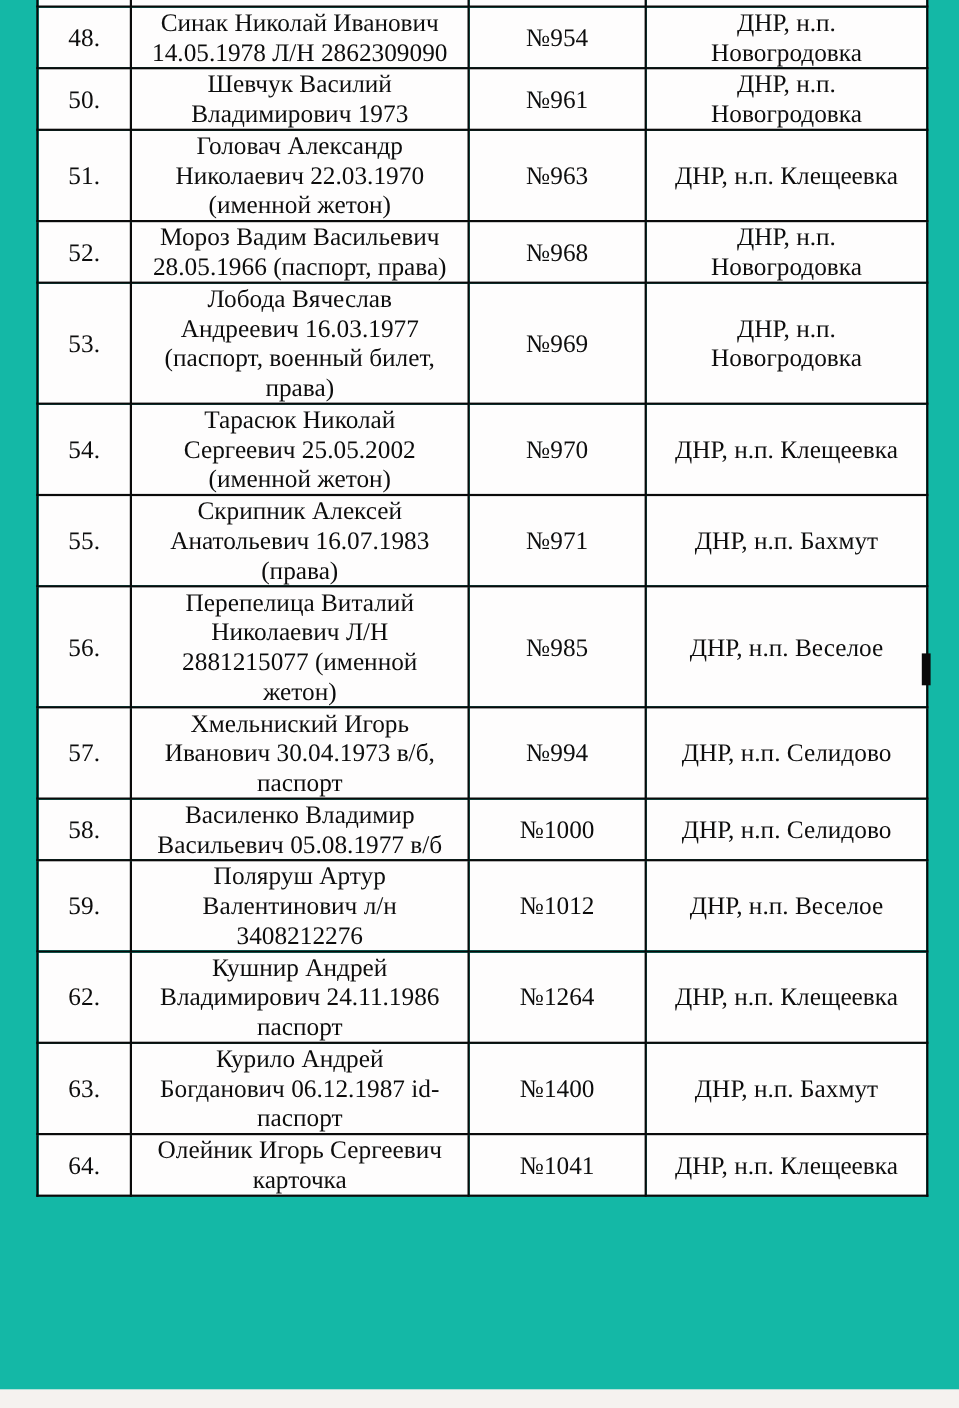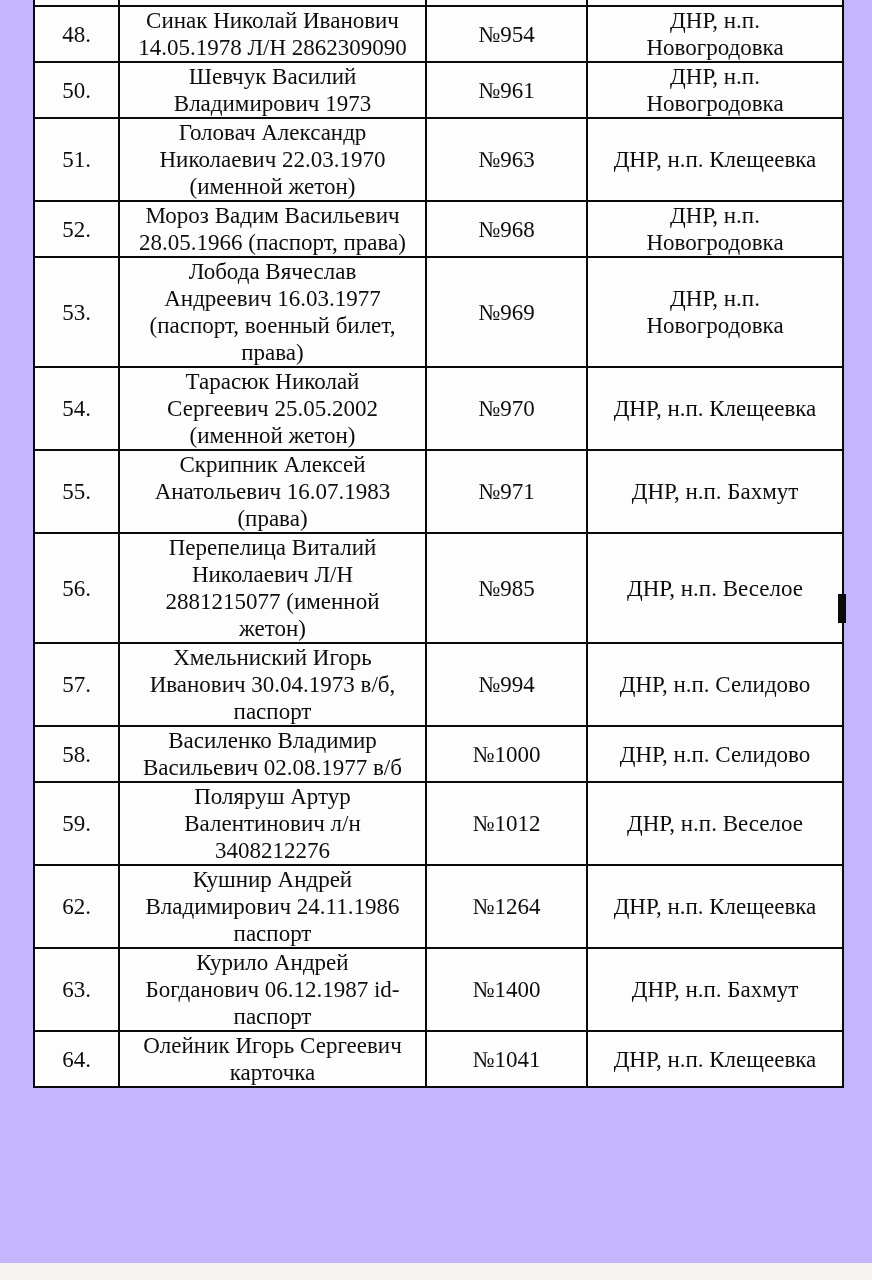--- a/index.html
+++ b/index.html
@@ -4,21 +4,21 @@
 <style>
   html, body {
     margin: 0;
     padding: 0;
     background: #fdfdfd;
   }
   .page {
     position: relative;
     width: 872px;
     height: 1280px;
-    background: #c4b5fd;
+    background: #14b8a6;
     overflow: hidden;
     font-family: "Liberation Serif", serif;
   }
   table.doc-table {
     position: absolute;
     left: 33px;
     top: 0;
     width: 809px;
     border-collapse: collapse;
     table-layout: fixed;
@@ -152,21 +152,21 @@
       <td>57.</td>
       <td>Хмельниский Игорь
 Иванович 30.04.1973 в/б,
 паспорт</td>
       <td>№994</td>
       <td>ДНР, н.п. Селидово</td>
     </tr>
         <tr>
       <td>58.</td>
       <td>Василенко Владимир
-Васильевич 02.08.1977 в/б</td>
+Васильевич 05.08.1977 в/б</td>
       <td>№1000</td>
       <td>ДНР, н.п. Селидово</td>
     </tr>
         <tr>
       <td>59.</td>
       <td>Поляруш Артур
 Валентинович л/н
 3408212276</td>
       <td>№1012</td>
       <td>ДНР, н.п. Веселое</td>

